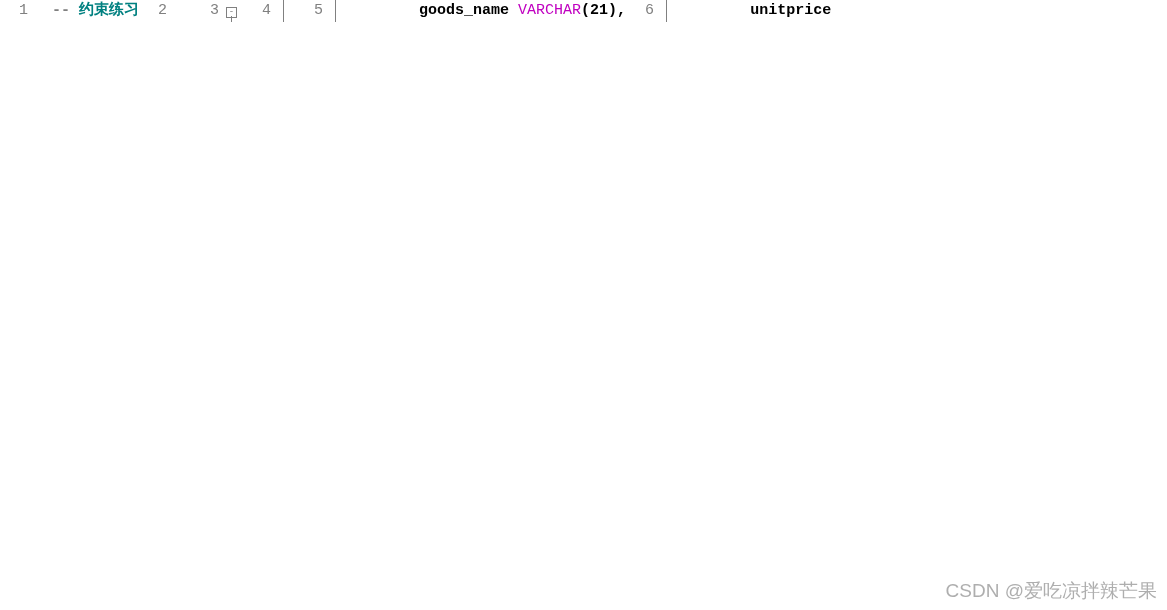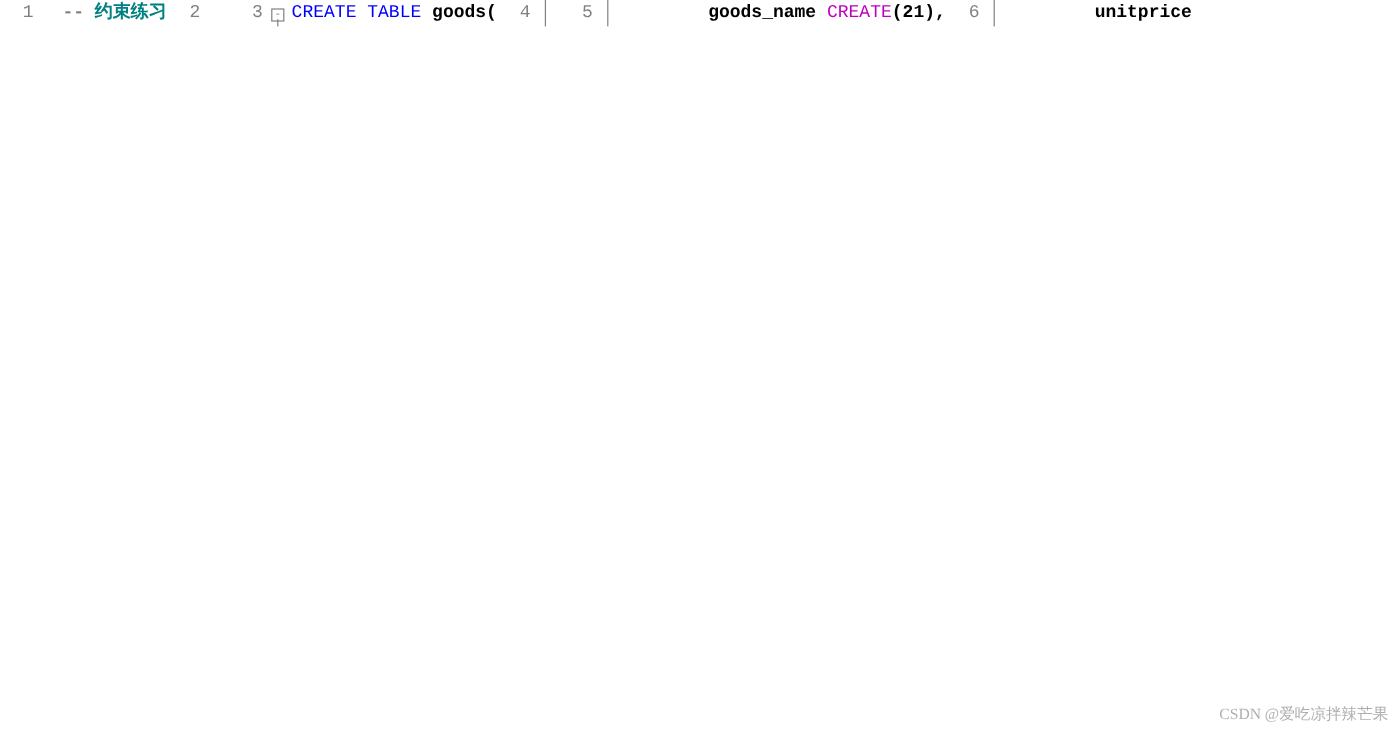--- a/index.html
+++ b/index.html
@@ -48,55 +48,54 @@
   .tx { color: #000000; font-weight: bold; }
   .fn { color: #c000c0; }
   .pn { color: #000000; font-weight: bold; }
   .op { color: #808080; font-weight: bold; }
   .nm { color: #000000; font-weight: bold; margin-top: 40px; }
   .watermark {
     position: absolute;
     right: 10px;
     bottom: 6px;
     color: rgba(120,120,120,0.6);
-    font-family: Liberation Serif, serif;
-    font-size: 13px;
+    font-family: Liberation Sans, sans-serif;
+    font-size: 19px;
   }
 </style>
 </head>
 <body>
 
 <div class="editor" id="editor-root">
     <div class="line">
       <div class="lineno">1</div>
       <div class="fold"></div>
       <div class="code"><span class="op">-- </span><span class="cm">约束练习</span></div>
     </div>
     <div class="line">
       <div class="lineno">2</div>
       <div class="fold"></div>
       <div class="code"></div>
     </div>
     <div class="line">
       <div class="lineno">3</div>
       <div class="fold"><span class="fold-box">-</span><div class="fold-line-v" style="top: 16px; bottom: 0px;"></div></div>
-      <div class="code"><span class="kw">CREATE</span><span class="tx"> </span><span class="kw">TABLE</span><span class="tx"> goods</span><span class="pn">(</span></div>
     </div>
     <div class="line">
       <div class="lineno">4</div>
       <div class="fold">
         <div class="fold-line-v" style="top: 0px; bottom: 0px;"></div>
       </div>
     </div>
     <div class="line">
       <div class="lineno">5</div>
       <div class="fold">
         <div class="fold-line-v" style="top: 0px; bottom: 0px;"></div>
       </div>
-      <div class="code"><span class="tx">        goods_name </span><span class="fn">CREATE</span><span class="pn">(</span><span class="nm">21</span><span class="pn">)</span><span class="pn">,</span></div>
+      <div class="code"><span class="tx">        goods_name </span><span class="fn">VARCHAR</span><span class="pn">(</span><span class="nm">21</span><span class="pn">)</span><span class="pn">,</span></div>
     </div>
     <div class="line">
       <div class="lineno">6</div>
       <div class="fold">
         <div class="fold-line-v" style="top: 0px; bottom: 0px;"></div>
       </div>
       <div class="code"><span class="tx">        unitprice </span></div>
     </div>
   </div>
 <div class="watermark">CSDN @爱吃凉拌辣芒果</div>

